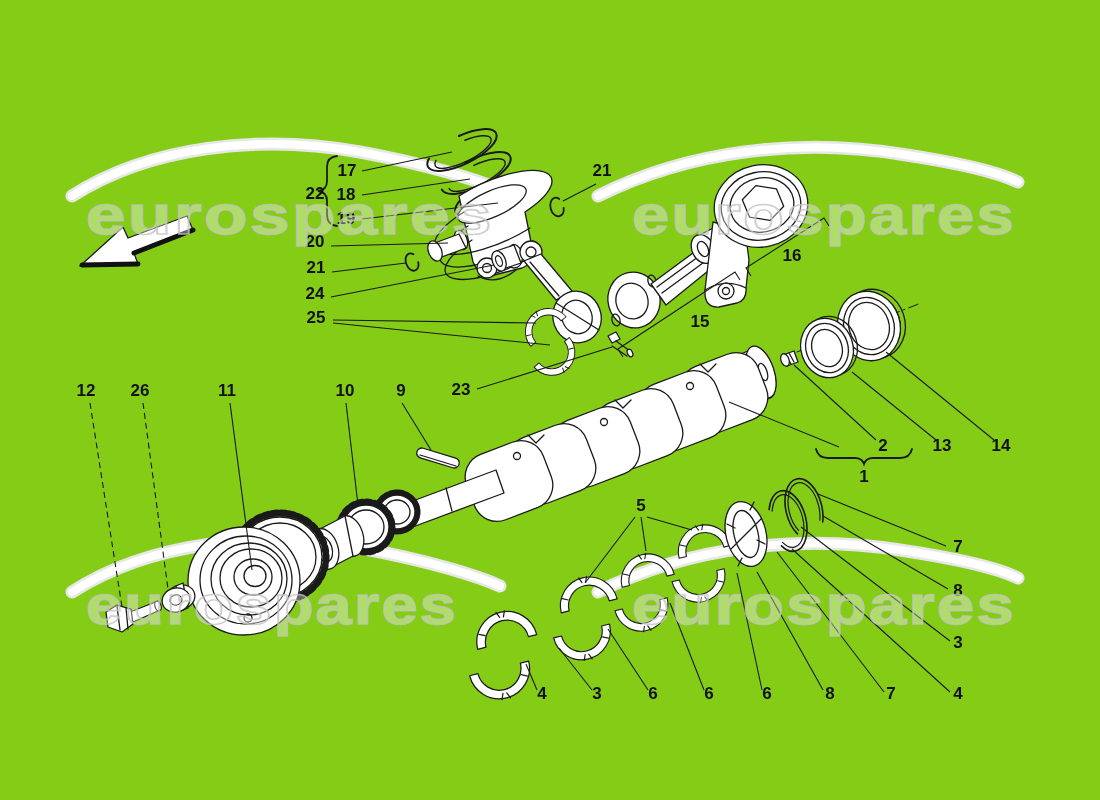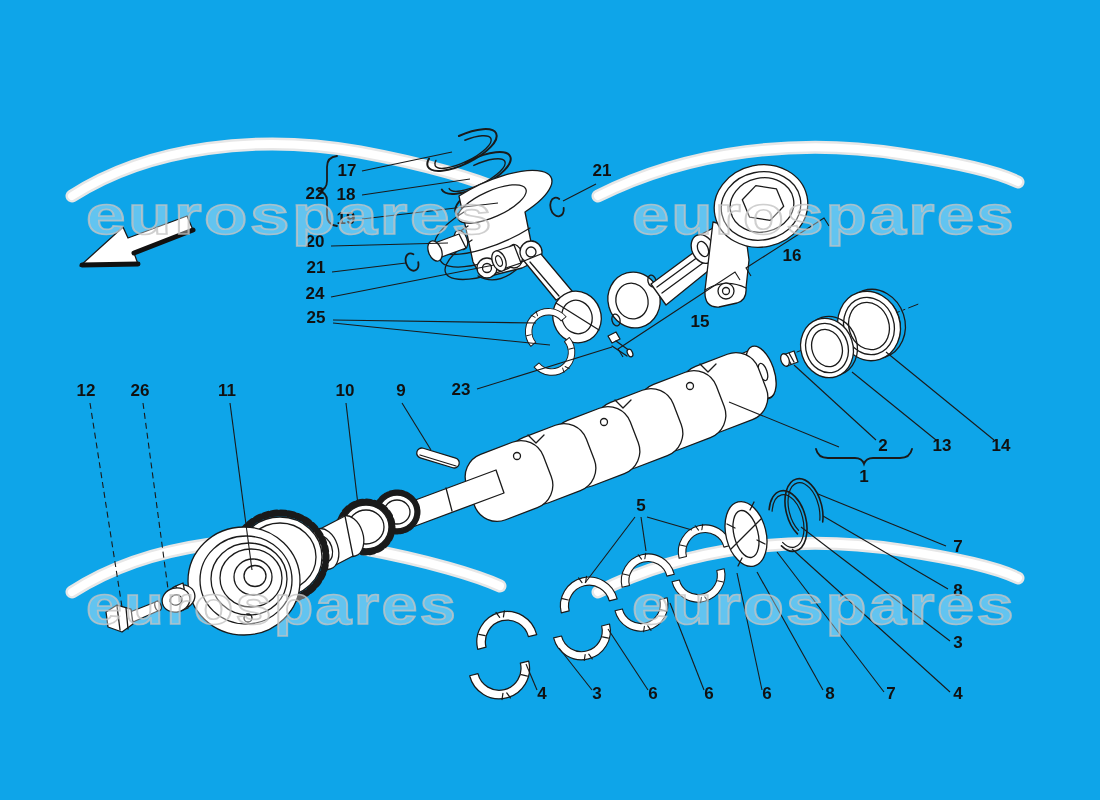--- a/index.html
+++ b/index.html
@@ -1,16 +1,16 @@
 <!DOCTYPE html>
 <html><head>
 <meta charset="utf-8">
 <style>
   html,body{margin:0;padding:0;background:#fff;}
-  .canvas{position:relative;width:1100px;height:800px;background:#0ea5e9;overflow:hidden;
+  .canvas{position:relative;width:1100px;height:800px;background:#84cc16;overflow:hidden;
           font-family:"Liberation Sans", sans-serif;text-decoration:underline;}
   svg{display:block}
   .art{stroke:#1a1a1a;stroke-width:1.3;fill:none;stroke-linejoin:round;stroke-linecap:round;}
   .wfill{fill:#ffffff;}
   .leader{stroke:#1a1a1a;stroke-width:1.1;fill:none;}
   .leader-dash{stroke-dasharray:6 4;}
   .axis{stroke:#1a1a1a;stroke-width:1;fill:none;stroke-dasharray:10 4 2 4;}
   .bracket{stroke:#1a1a1a;stroke-width:1.8;fill:none;stroke-linecap:round;}
   .plabel{font-family:"Liberation Sans",sans-serif;font-size:17px;font-weight:bold;fill:#111;text-anchor:middle;}
   .swoosh-base{stroke:#e7e7e7;stroke-width:13;fill:none;stroke-linecap:round;}

